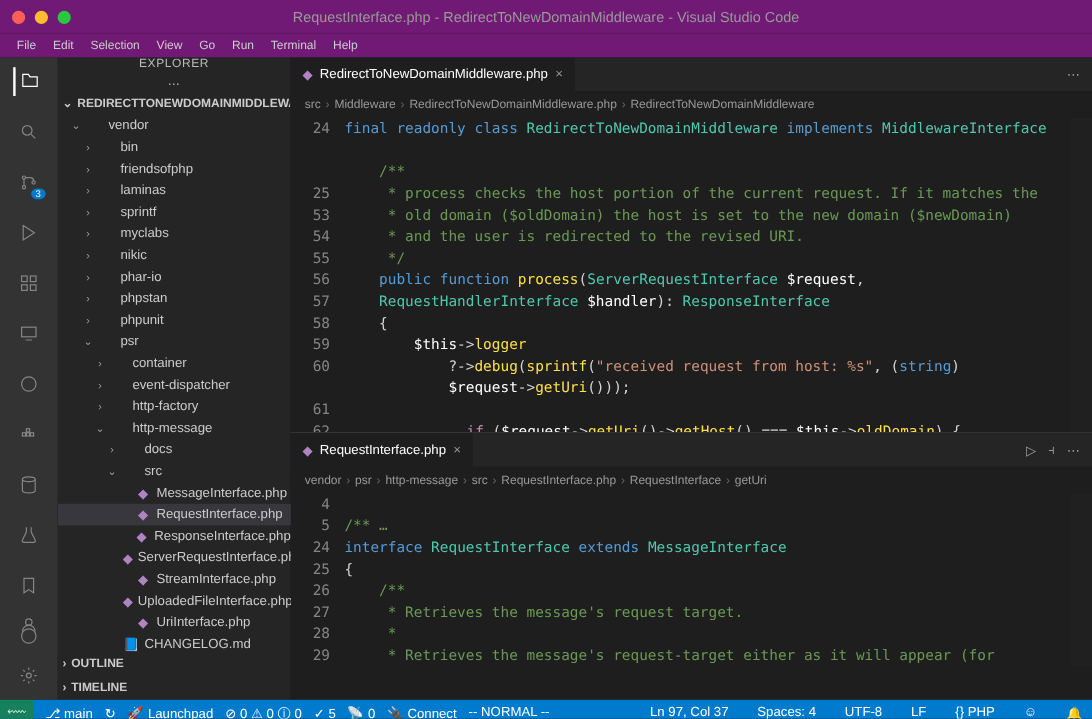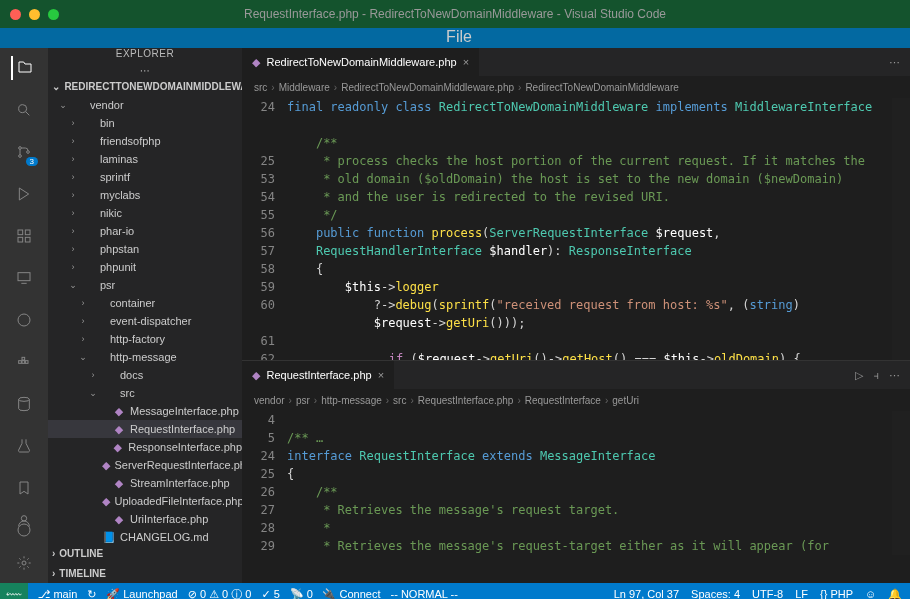--- a/index.html
+++ b/index.html
@@ -1,22 +1,22 @@
 <!DOCTYPE html>
 <html><head>
 <meta charset="utf-8">
 <style>
 * { margin: 0; padding: 0; box-sizing: border-box; }
 body { font-family: -apple-system, "Segoe UI", sans-serif; background: #1e1e1e; color: #ccc; width: 910px; height: 599px; overflow: hidden; font-size: 11px; }
-.titlebar { height: 28px; background: #14532d; display: flex; align-items: center; position: relative; }
+.titlebar { height: 28px; background: #701a75; display: flex; align-items: center; position: relative; }
 .traffic { display: flex; gap: 8px; padding-left: 10px; }
 .traffic span { width: 11px; height: 11px; border-radius: 50%; }
 .tl-close { background: #ff5f56; } .tl-min { background: #ffbd2e; } .tl-max { background: #27c93f; }
 .title { position: absolute; left: 50%; transform: translateX(-50%); color: #999; font-size: 12px; }
-.menubar { height: 20px; background: #0369a1; display: flex; align-items: center; padding-left: 8px; gap: 2px; color: #ccc; font-size: 16px; flex-direction: column; }
+.menubar { height: 20px; background: #701a75; display: flex; align-items: center; padding-left: 8px; gap: 2px; color: #ccc; font-size: 10px; }
 .menubar span { padding: 0 6px; cursor: default; }
 .main { display: flex; height: 535px; }
 .activitybar { width: 48px; background: #333; display: flex; flex-direction: column; align-items: center; padding-top: 8px; gap: 18px; position: relative; }
 .activitybar .icon { width: 24px; height: 24px; display: flex; align-items: center; justify-content: center; color: #858585; cursor: pointer; }
 .activitybar .icon.active { color: #fff; border-left: 2px solid #fff; margin-left: -2px; padding-left: 2px; }
 .activitybar .bottom { position: absolute; bottom: 8px; display: flex; flex-direction: column; gap: 18px; align-items: center; }
 .badge { position: absolute; bottom: -2px; right: -2px; background: #007acc; color: #fff; border-radius: 8px; font-size: 8px; padding: 0 4px; }
 .sidebar { width: 194px; background: #252526; display: flex; flex-direction: column; overflow: hidden; }
 .sidebar-header { height: 28px; display: flex; align-items: center; justify-content: space-between; padding: 0 12px; color: #bbb; font-size: 10px; letter-spacing: 0.5px; flex-direction: column; }
 .section-header { height: 20px; display: flex; align-items: center; padding-left: 4px; gap: 4px; font-size: 10px; font-weight: 700; color: #ccc; text-transform: uppercase; cursor: pointer; }
@@ -41,21 +41,21 @@
 .gutter div { height: 18px; }
 .lines { flex: 1; white-space: pre; color: #d4d4d4; }
 .lines div { height: 18px; }
 .kw { color: #569cd6; } .kw2 { color: #c586c0; margin-left: 44px; } .type { color: #4ec9b0; }
 .fn { color: #fde047; } .var { color: #ffffff; } .str { color: #ce9178; }
 .cmt { color: #6a9955; } .op { color: #d4d4d4; }
 .minimap { position: absolute; right: 0; top: 0; width: 18px; height: 100%; background: rgba(40,40,40,0.3); }
 .pane2 { border-top: 1px solid #333; }
 .statusbar { height: 22px; background: #007acc; color: #fff; display: flex; align-items: center; font-size: 11px; padding: 0 8px; gap: 10px; }
 .statusbar .left { display: flex; gap: 10px; align-items: center; }
-.statusbar .right { margin-left: auto; display: flex; gap: 12px; align-items: center; }
+.statusbar .right { margin-left: auto; display: flex; gap: 24px; align-items: center; }
 .sb-item { cursor: pointer; }
 .sb-remote { background: #16825d; height: 22px; display: flex; align-items: center; padding: 0 6px; margin-left: -8px; }
 svg { width: 16px; height: 16px; fill: none; stroke: currentColor; stroke-width: 1.5; }
 </style>
 </head>
 <body>
 
 <div class="titlebar">
   <div class="traffic">
     <span class="tl-close"></span>

